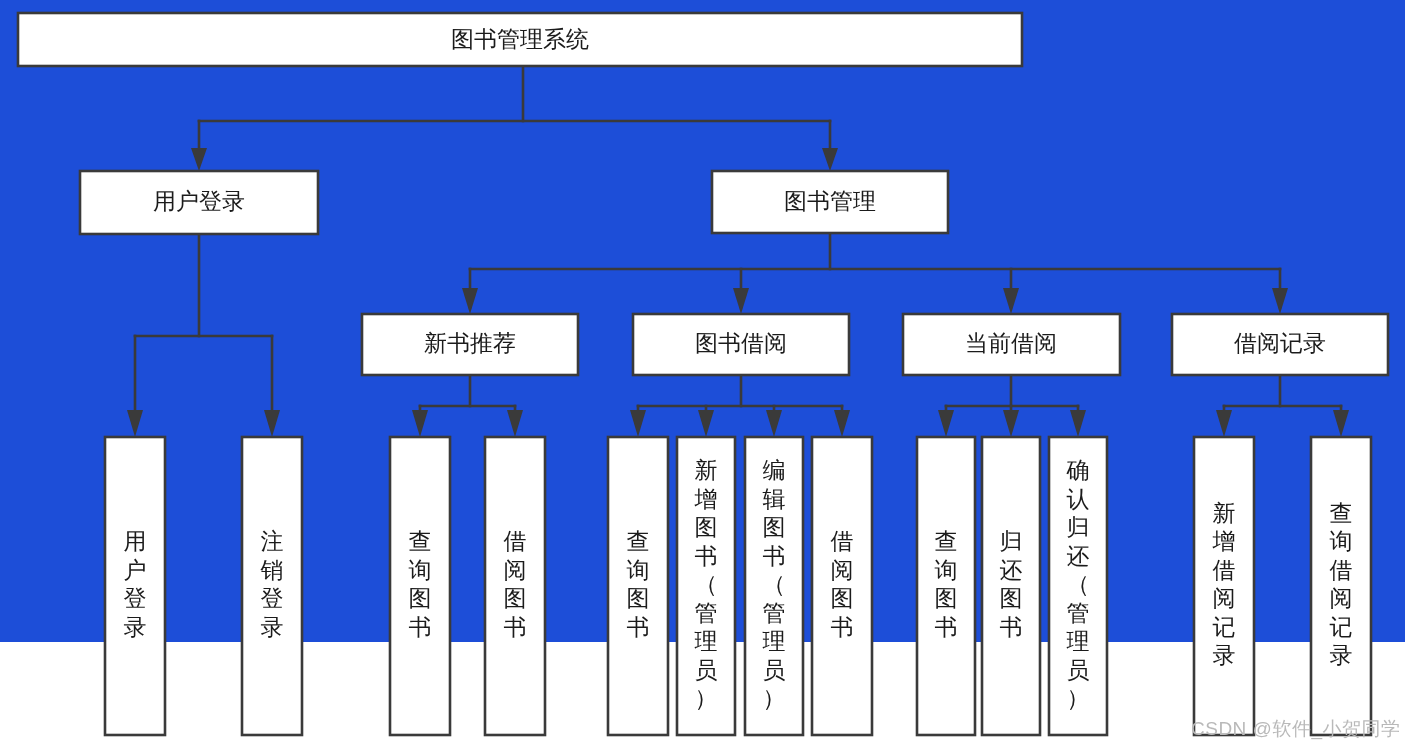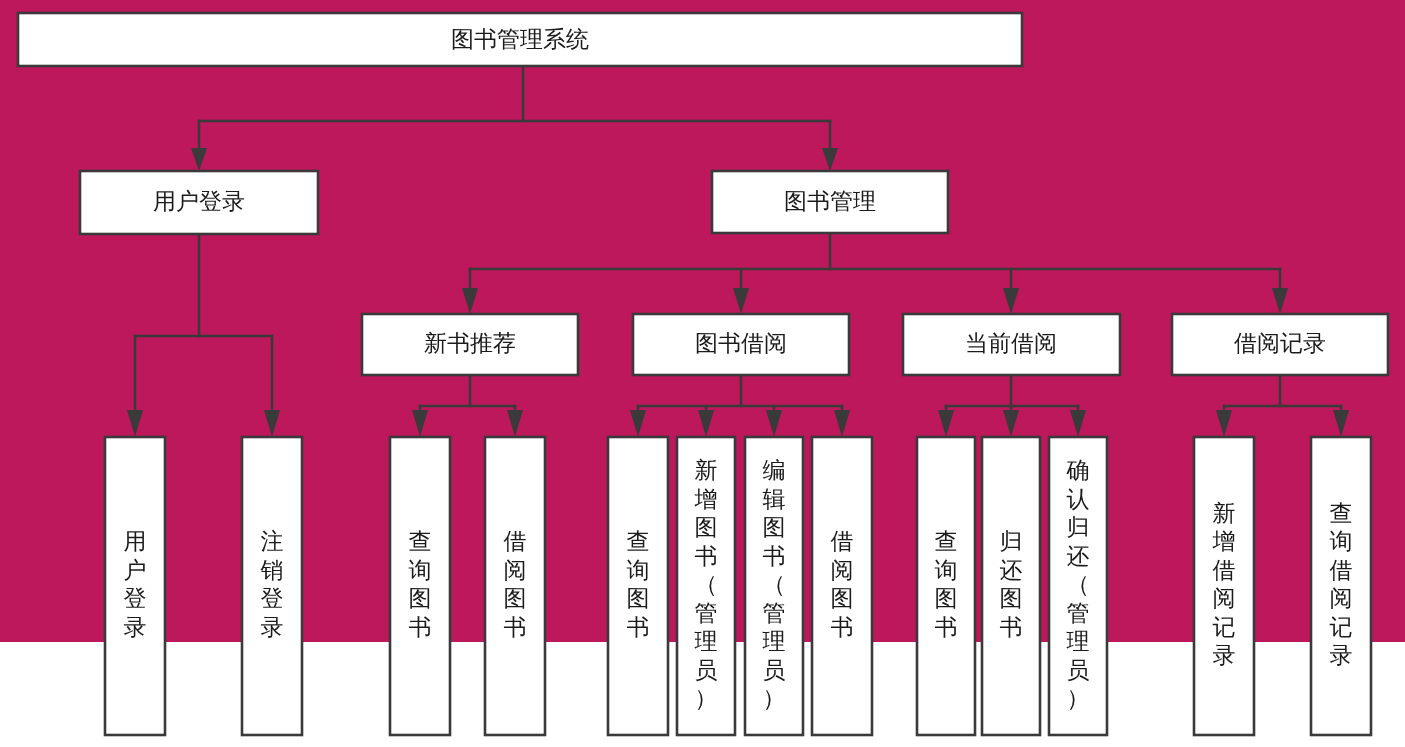--- a/index.html
+++ b/index.html
@@ -10,21 +10,21 @@
   body {
     width: 1405px;
     height: 747px;
     font-family: "Liberation Sans", "DejaVu Sans", sans-serif;
     overflow: hidden;
   }
   #diagram-root {
     position: relative;
     width: 1405px;
     height: 642px;
-    background: #be185d;
+    background: #1d4ed8;
   }
   svg#flow-svg {
     position: absolute;
     left: 0;
     top: 0;
     width: 1405px;
     height: 747px;
     display: block;
   }
   .node-rect {
@@ -233,14 +233,15 @@
       <text class="node-label-v"><tspan x="1224" y="514.75">新</tspan><tspan x="1224" y="543.25">增</tspan><tspan x="1224" y="571.75">借</tspan><tspan x="1224" y="600.25">阅</tspan><tspan x="1224" y="628.75">记</tspan><tspan x="1224" y="657.25">录</tspan></text>
     </g>
 
     <g>
       <rect class="node-rect" x="1311" y="437" width="60" height="298"></rect>
       <text class="node-label-v"><tspan x="1341" y="514.75">查</tspan><tspan x="1341" y="543.25">询</tspan><tspan x="1341" y="571.75">借</tspan><tspan x="1341" y="600.25">阅</tspan><tspan x="1341" y="628.75">记</tspan><tspan x="1341" y="657.25">录</tspan></text>
     </g>
 
   </svg>
 
+  <div class="watermark">CSDN @软件_小贺同学</div>
 
 </div>
 
 </body></html>

